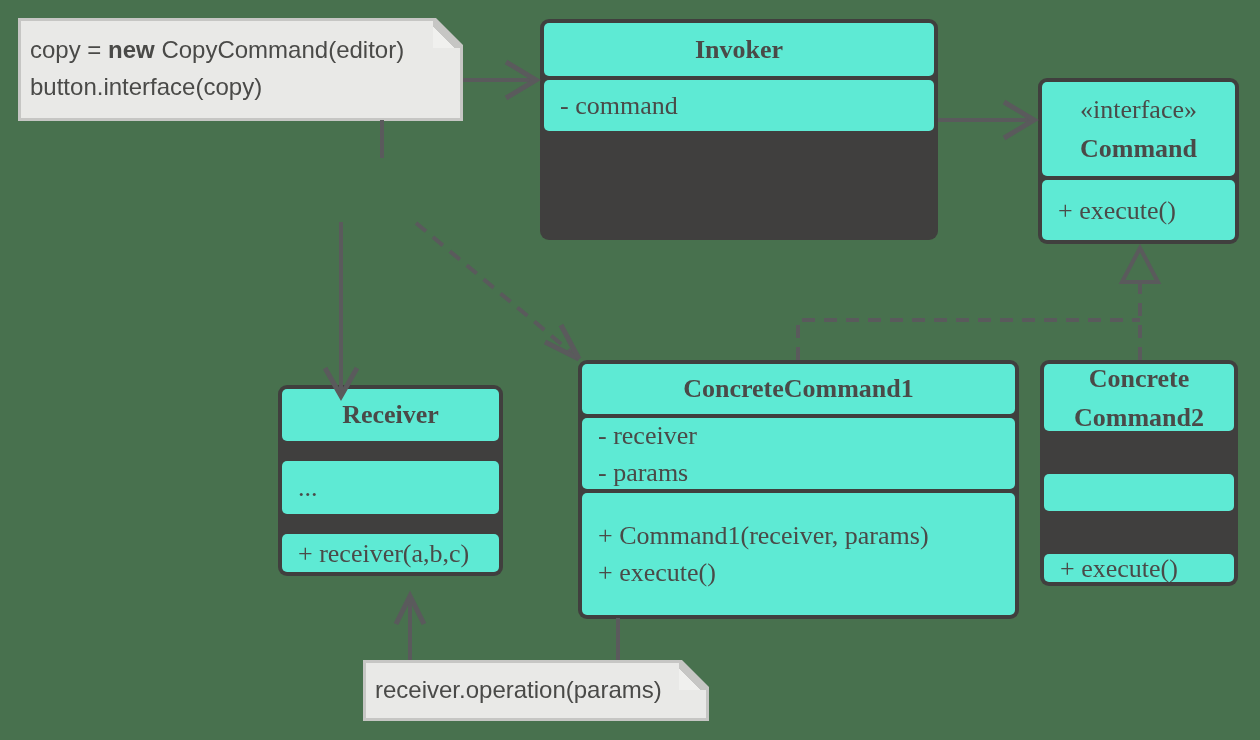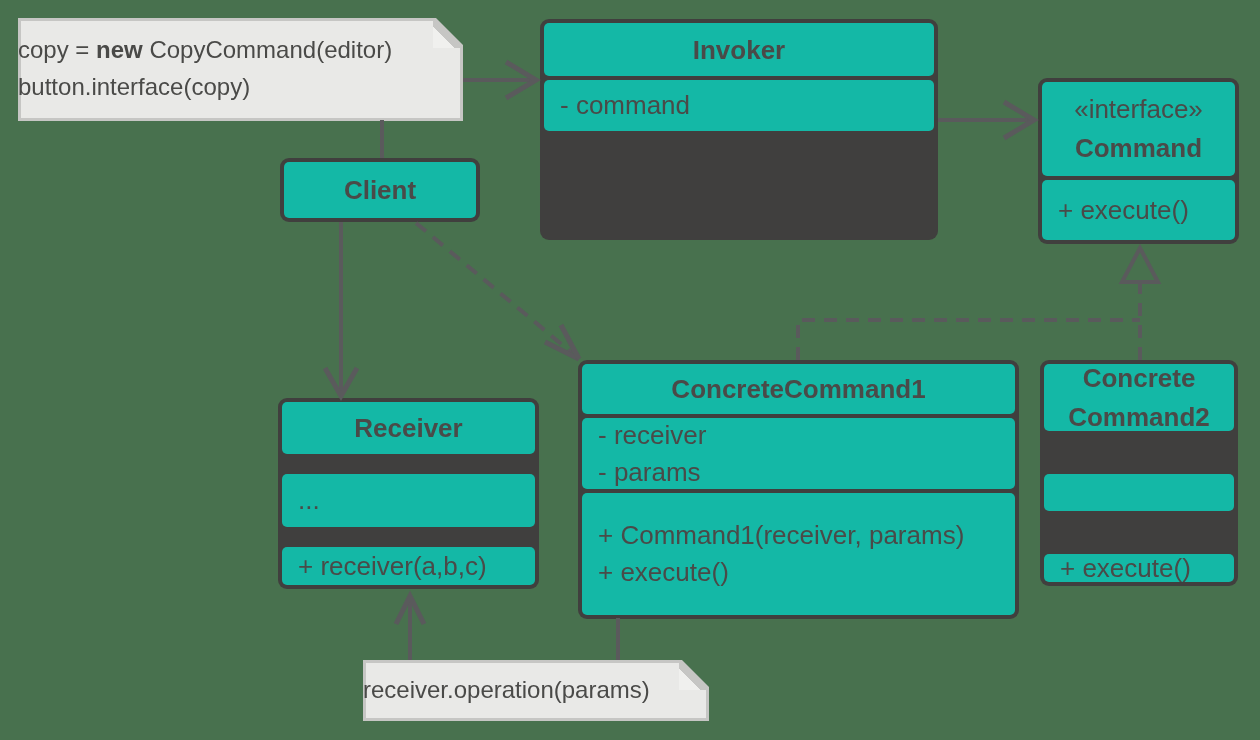--- a/index.html
+++ b/index.html
@@ -20,27 +20,28 @@
     background:#403F3E;
     border-radius:9px;
     padding:4px;
     display:flex;
     flex-direction:column;
     gap:4px;
     box-sizing:border-box;
     z-index:2;
   }
   .sec{
-    background:#14b8a6;
+    background:#5eead4;
     border-radius:5px;
     color:#4A4A48;
     display:flex;
     flex-direction:column;
     justify-content:center;
     overflow:hidden;
+    font-family:Liberation Serif, serif;
   }
   .sec.title{
     align-items:center;
     text-align:center;
     font-weight:bold;
     font-size:26px;
     line-height:32px;
   }
   .sec .stereotype{font-weight:normal;}
   .sec.members{
@@ -63,21 +64,21 @@
   .note .fold{
     position:absolute;top:3px;right:3px;width:27px;height:27px;
     background:linear-gradient(to bottom left,
       transparent 0 46%, #C6C6C4 46% 60%, #F0F0EE 60% 100%);
   }
   .note .txt{
     position:relative;
     color:#4A4A48;
     font-size:24px;
     line-height:37px;
-    padding:13px 16px 0 0;
+    padding:13px 16px 0 12px;
   }
   .note .txt .b{font-weight:bold;}
 
   
   svg.wires{
     position:absolute;inset:0;
     z-index:3;
     pointer-events:none;
   }
   svg.wires line, svg.wires path, svg.wires polyline, svg.wires polygon{
@@ -131,42 +132,39 @@
   <div class="note" style="left:18px;top:18px;width:445px;height:103px;">
     <div class="bg"></div>
     <div class="fg"></div>
     <div class="fold"></div>
     <div class="txt">
       <div><span>copy = </span><span class="b">new</span><span> CopyCommand(editor)</span></div>
       <div>button.interface(copy)</div>
     </div>
   </div>
 
-  <div class="cls" style="left:280px;top:158px;width:200px;height:64px;">
-    <div class="sec title grow">Client</div>
-  </div>
 
   <div class="cls" style="left:540px;top:19px;width:398px;height:221px;">
     <div class="sec title" style="height:53px;">Invoker</div>
     <div class="sec members" style="height:51px;">
       <div>- command</div>
     </div>
   </div>
 
   <div class="cls" style="left:1038px;top:78px;width:201px;height:166px;">
     <div class="sec title" style="height:94px;line-height:39px;">
       <div class="stereotype">«interface»</div>
       <div>Command</div>
     </div>
     <div class="sec members grow">
       <div>+ execute()</div>
     </div>
   </div>
 
-  <div class="cls" style="left:278px;top:398px;width:261px;height:191px;gap:20px;">
+  <div class="cls" style="left:278px;top:385px;width:225px;height:191px;gap:20px;">
     <div class="sec title" style="height:52px;">Receiver</div>
     <div class="sec members" style="height:53px;">
       <div>...</div>
     </div>
     <div class="sec members grow">
       <div>+ receiver(a,b,c)</div>
     </div>
   </div>
 
   <div class="cls" style="left:578px;top:360px;width:441px;height:259px;">

